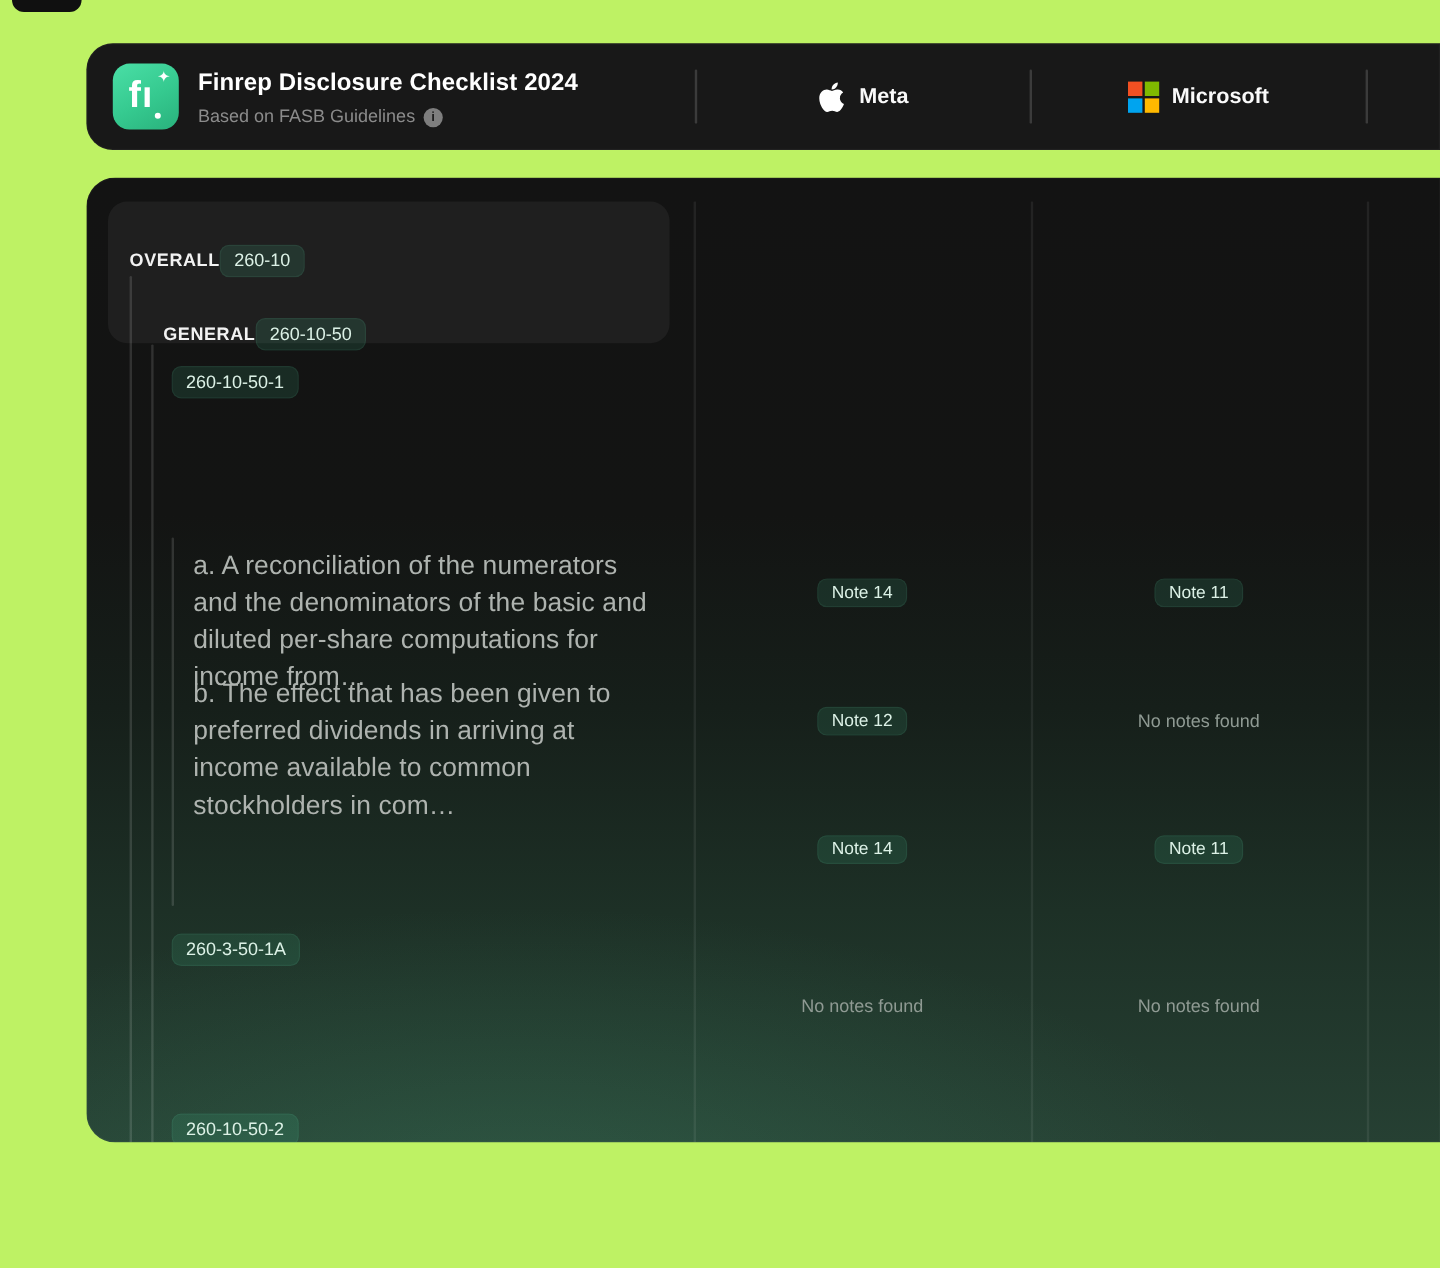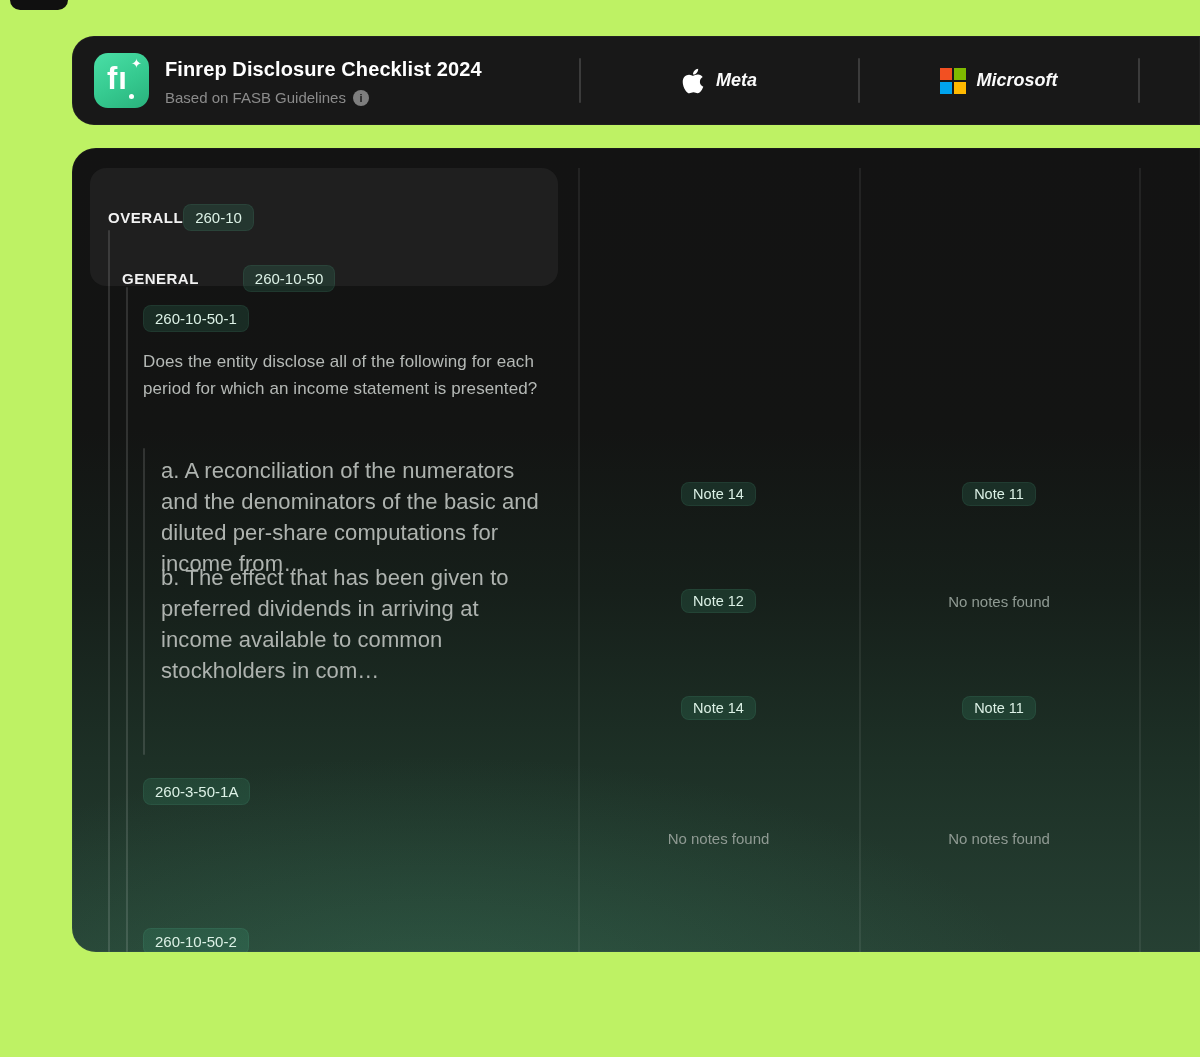--- a/index.html
+++ b/index.html
@@ -60,21 +60,21 @@
   }
   .header-divider {
     position: absolute; top: 22px; width: 2px; height: 45px;
     background: #3b3b3b; border-radius: 1px;
   }
   .hd-1 { left: 507px; }
   .hd-2 { left: 786px; }
   .hd-3 { left: 1066px; }
   .company {
     position: absolute; top: 0; height: 89px;
-    display: flex; align-items: center; justify-content: center; gap: 11px; font-style: italic;
+    display: flex; align-items: center; justify-content: center; gap: 11px;
   }
   .company-meta { left: 508px; width: 278px; }
   .company-microsoft { left: 787px; width: 279px; }
   .company-name { color: #fafafa; font-size: 18px; font-weight: 700; }
   .apple-icon svg { display: block; }
   .ms-logo {
     display: grid; grid-template-columns: 12px 12px; grid-template-rows: 12px 12px;
     gap: 2px;
   }
   .ms-logo span { display: block; }
@@ -103,21 +103,21 @@
     position: absolute; left: 18px; top: 20px;
     width: 468px; height: 118px;
     background: #1f1f1f;
     border-radius: 16px;
   }
   .section-row {
     position: absolute; right: 18px; height: 30px;
     display: flex; align-items: center; justify-content: flex-start;
   }
   .section-row.overall { left: 18px; top: 34px; }
-  .section-row.general { left: 32px; top: 95px; gap: 44px; }
+  .section-row.general { left: 46px; top: 95px; }
   .section-label {
     color: #f2f2f2; font-size: 15px; font-weight: 700; letter-spacing: 0.5px;
   }
 
   
   .badge {
     display: inline-flex; align-items: center;
     padding: 5px 12px; border-radius: 8px;
     background: rgba(72, 208, 154, 0.13);
     box-shadow: inset 0 0 0 1px rgba(134, 239, 192, 0.07);
@@ -226,21 +226,20 @@
         <span class="section-label">GENERAL</span>
         <span class="badge">260-10-50</span>
       </div>
     </section>
 
     <span class="tree-line tl-a"></span>
     <span class="tree-line tl-b"></span>
     <span class="tree-line tl-c"></span>
 
     <span class="badge item-badge pos-badge-1">260-10-50-1</span>
-    <div class="q-text pos-q1">Does the entity disclose all of the following for each period for which an income statement is presented?</div>
 
     <div class="sub-text pos-sub-a">a. A reconciliation of the numerators and the denominators of the basic and diluted per-share computations for income from…</div>
     <div class="sub-text pos-sub-b">b. The effect that has been given to preferred dividends in arriving at income available to common stockholders in com…</div>
 
     <span class="badge item-badge pos-badge-1a">260-3-50-1A</span>
 
     <span class="badge item-badge pos-badge-2">260-10-50-2</span>
 
     <div class="note-cell col-meta row-a">
       <span class="badge">Note 14</span>

